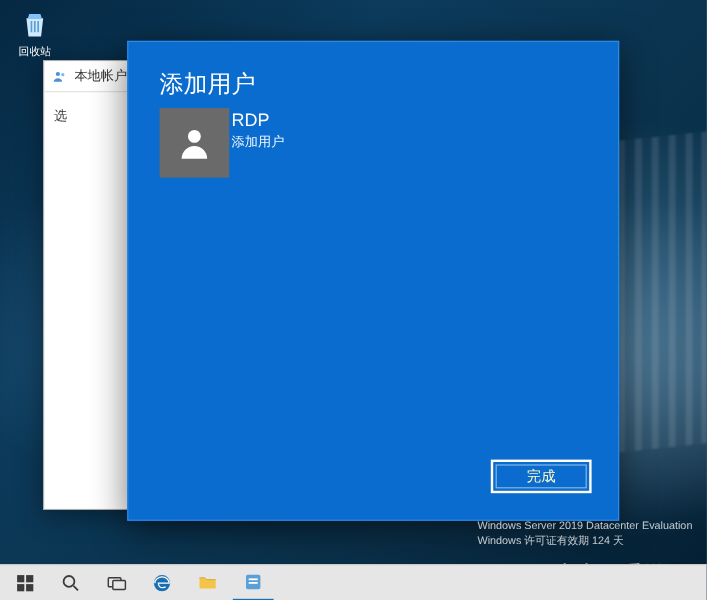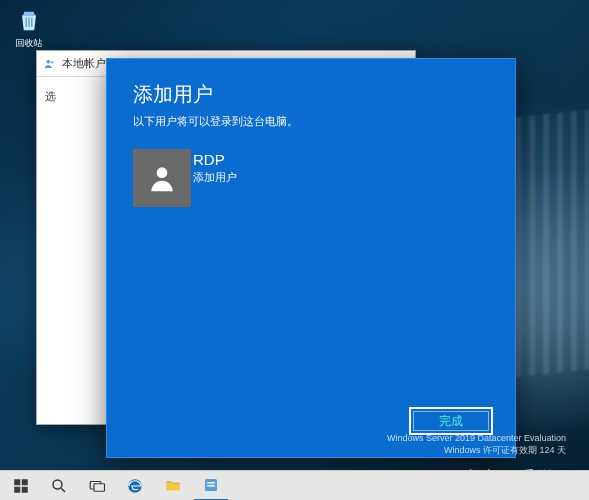--- a/index.html
+++ b/index.html
@@ -70,21 +70,21 @@
   .back-window .body {
     padding: 12px 8px;
     font-size: 11px;
     color: #333;
     background: #fff;
     height: calc(100% - 26px);
   }
   
   .dialog {
     position: absolute;
-    top: 58px;
+    top: 34px;
     left: 106px;
     width: 410px;
     height: 400px;
     background: #0a6cce;
     border: 1px solid #2a8ae6;
     box-shadow: 0 6px 28px rgba(0,0,0,0.55);
     color: #fff;
     display: flex;
     flex-direction: column;
   }
@@ -129,35 +129,35 @@
   .dialog-footer {
     display: flex;
     justify-content: flex-end;
     padding: 0 22px 22px 22px;
   }
   .btn-finish {
     min-width: 84px;
     height: 28px;
     background: #0a6cce;
     border: 2px solid #fff;
-    color: #5eead4;
+    color: #fef9c3;
     font-size: 12px;
     display: flex;
     align-items: center;
     justify-content: center;
     cursor: pointer;
     outline: 1px solid rgba(255,255,255,0.5);
     outline-offset: -5px;
   }
   
   .buildtext {
     position: absolute;
-    right: 23px;
+    right: 12px;
     bottom: 44px;
-    text-align: right;
+    text-align: left;
     color: rgba(255,255,255,0.75);
     font-size: 9px;
     line-height: 1.35;
   }
   .site-watermark {
     position: absolute;
     right: 14px;
     bottom: 10px;
     color: rgba(255,255,255,0.7);
     font-size: 18px;
@@ -218,21 +218,20 @@
     <span>本地帐户</span>
   </div>
   <div class="body">
     <span>选</span>
   </div>
 </div>
 
 <div class="dialog">
   <div class="dialog-content">
     <div class="dialog-title">添加用户</div>
-    <div class="dialog-sub">以下用户将可以登录到这台电脑。</div>
     <div class="user-row">
       <div class="avatar-tile">
         <svg viewBox="0 0 24 24">
           <circle cx="12" cy="8" r="4" fill="#fff"></circle>
           <path d="M4 22c0-4.4 3.6-8 8-8s8 3.6 8 8" fill="#fff"></path>
         </svg>
       </div>
       <div class="user-info">
         <div class="user-name">RDP</div>
         <div class="user-type">添加用户</div>

